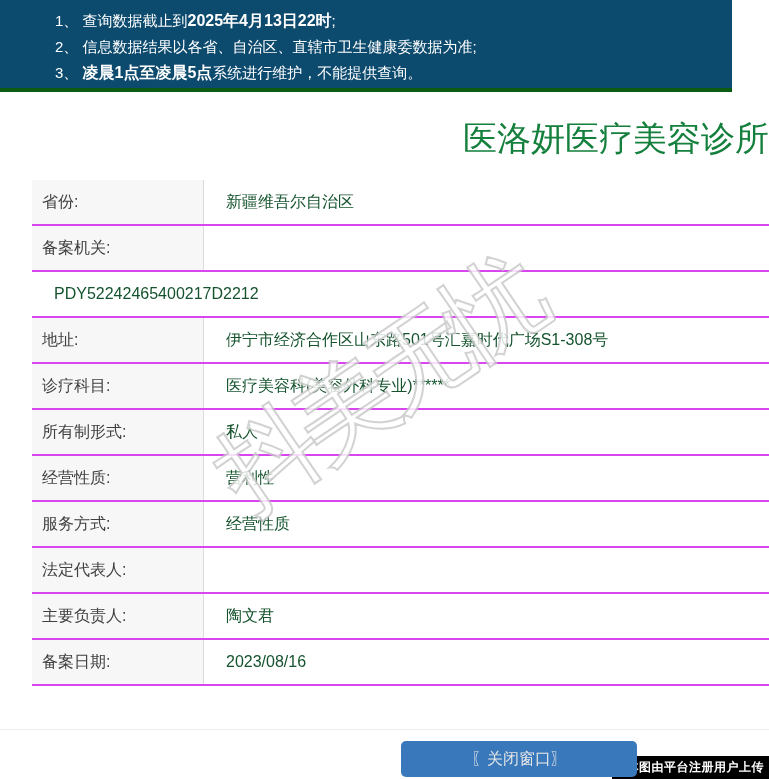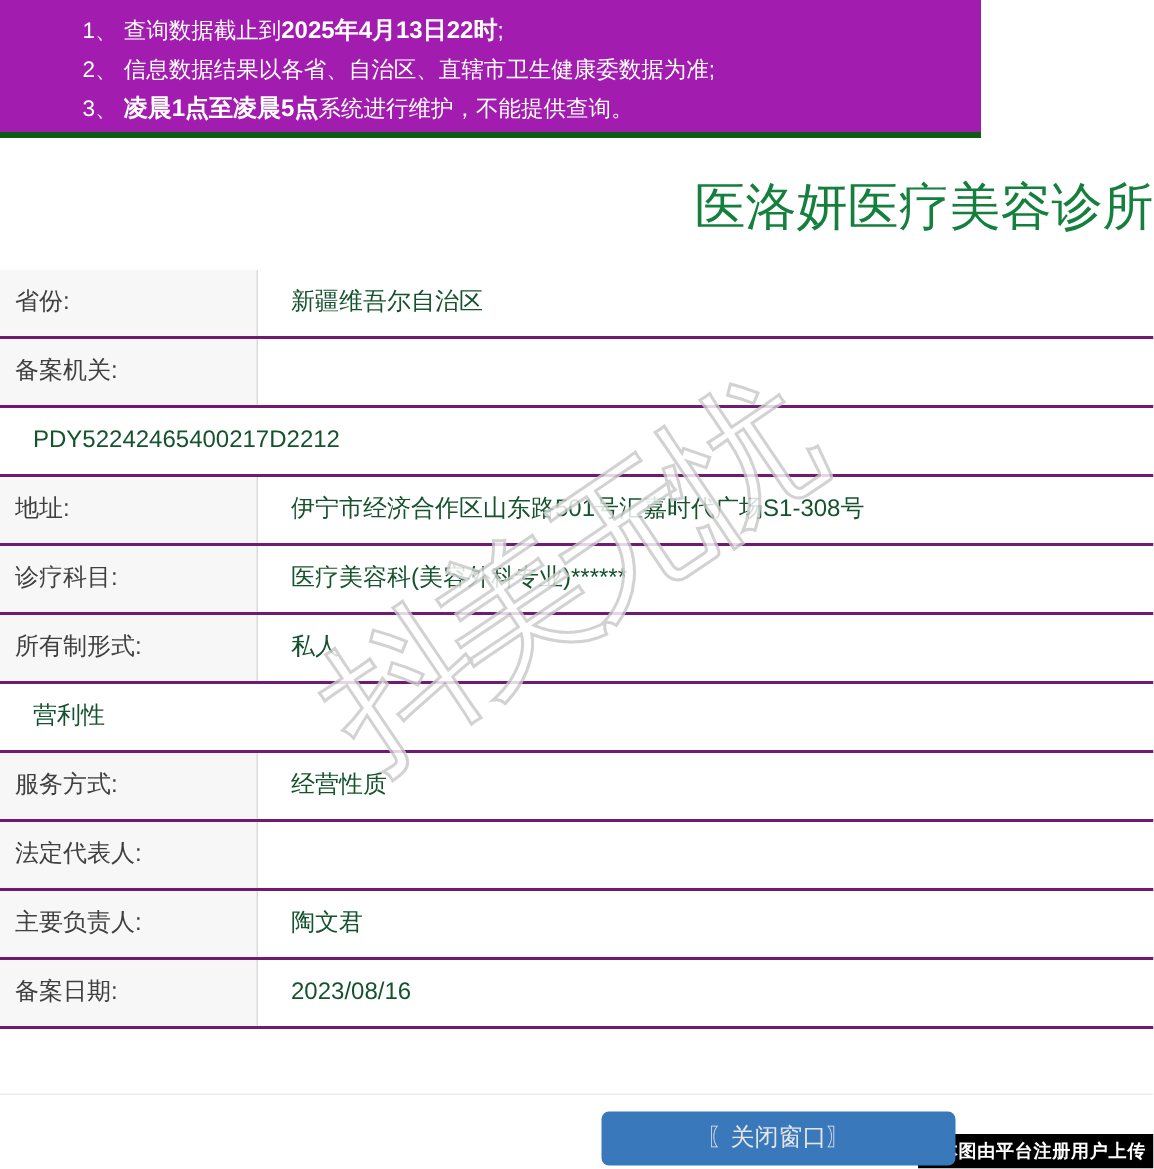--- a/index.html
+++ b/index.html
@@ -4,22 +4,22 @@
 <style>
   html,body{margin:0;padding:0;}
   body{
     width:769px;height:779px;position:relative;overflow:hidden;
     background:#ffffff;
     font-family:"Liberation Sans","DejaVu Sans",sans-serif;
   }
 
   
   .notice-panel{
-    position:absolute;top:0;left:0;width:654px;height:88px;
-    background:#a21caf;border-bottom:4px solid #0c5c14;
+    position:absolute;top:0;left:0;width:732px;height:88px;
+    background:#0c4a6e;border-bottom:4px solid #0c5c14;
     box-sizing:content-box;color:#ffffff;
     padding:0;
   }
   .notice-list{padding:8px 0 0 55px;}
   .notice-line{
     font-size:15px;line-height:26px;color:#ffffff;white-space:nowrap;
   }
   .notice-line .bold{font-weight:700;font-size:16px;}
 
   
@@ -29,21 +29,22 @@
     font-size:34px;color:#15803d;font-weight:400;
     white-space:nowrap;
   }
 
   
   .info-table{
     position:absolute;top:180px;left:0;width:769px;z-index:10;
   }
   .info-row{
     display:flex;height:46px;box-sizing:border-box;
-    border-bottom:2px solid #701a75;
+    border-bottom:2px solid #d946ef;
+    margin-left:32px;
   }
   .info-label{
     width:172px;box-sizing:border-box;flex:0 0 172px;
     background:#f7f7f7;border-right:1px solid #dcdcdc;
     padding-left:10px;line-height:44px;
     font-size:16px;color:#404040;white-space:nowrap;overflow:hidden;
   }
   .info-value{
     flex:1 1 auto;padding-left:22px;line-height:44px;
     font-size:16px;color:#14532d;white-space:nowrap;overflow:hidden;
@@ -109,20 +110,21 @@
     </div>
     <div class="info-row">
       <div class="info-label">诊疗科目:</div>
       <div class="info-value">医疗美容科(美容外科专业)******</div>
     </div>
     <div class="info-row">
       <div class="info-label">所有制形式:</div>
       <div class="info-value">私人</div>
     </div>
     <div class="info-row">
+      <div class="info-label">经营性质:</div>
       <div class="info-value">营利性</div>
     </div>
     <div class="info-row">
       <div class="info-label">服务方式:</div>
       <div class="info-value">经营性质</div>
     </div>
     <div class="info-row">
       <div class="info-label">法定代表人:</div>
       <div class="info-value"></div>
     </div>

